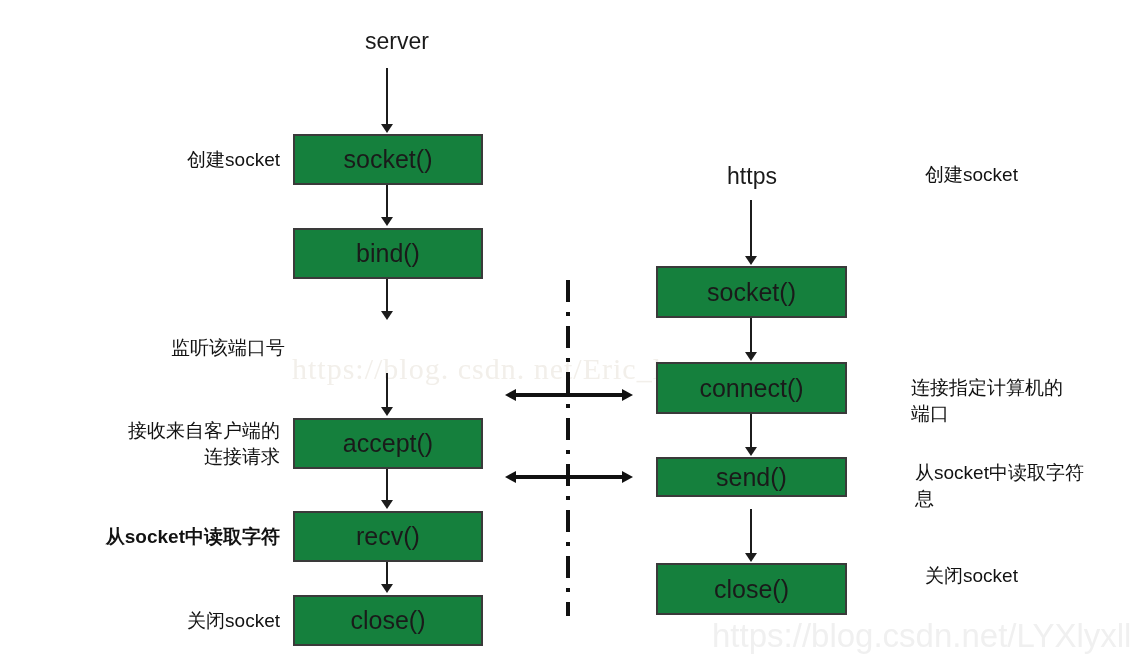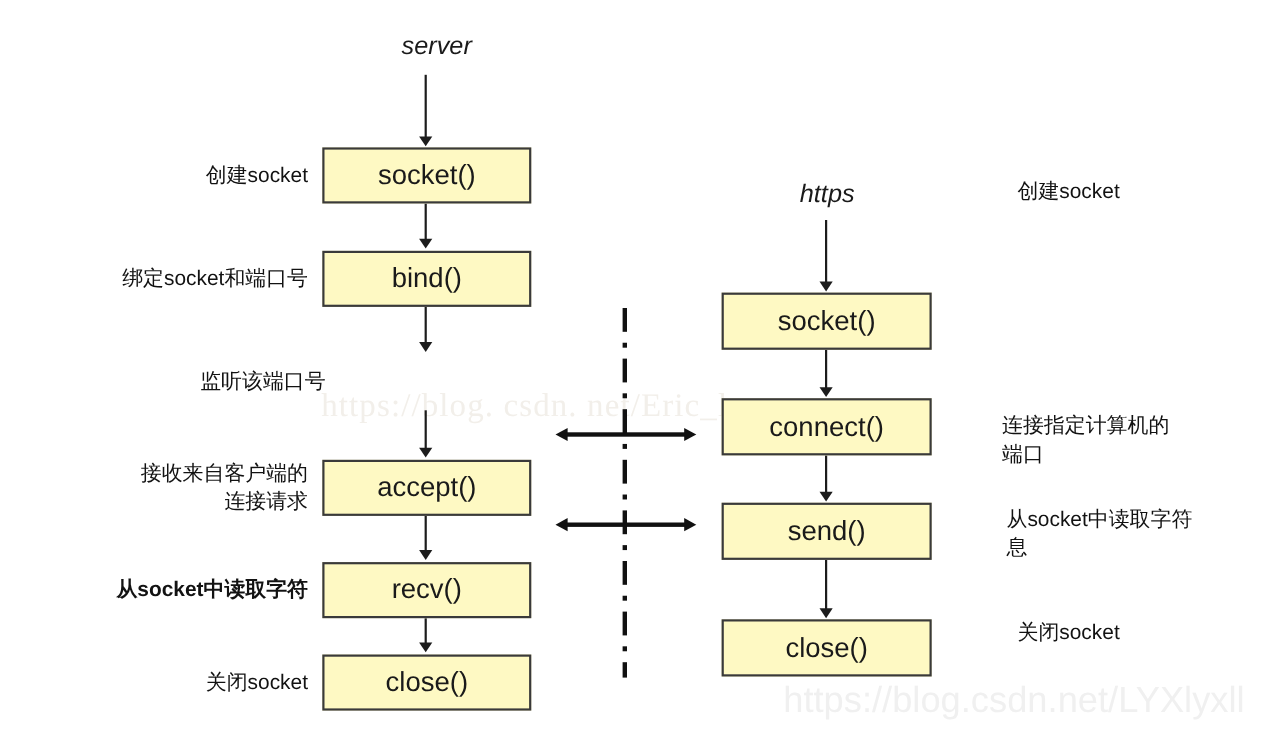--- a/index.html
+++ b/index.html
@@ -13,40 +13,39 @@
     height: 666px;
     background: #ffffff;
     overflow: hidden;
     font-family: "Liberation Sans", "DejaVu Sans", sans-serif;
   }
 
   
   .node {
     position: absolute;
     box-sizing: border-box;
-    background: #fef9c3;
+    background: #15803d;
     border: 2px solid #3a3a3a;
     display: flex;
     align-items: center;
     justify-content: center;
     color: #1a1a1a;
     font-size: 25px;
     letter-spacing: 0px;
     z-index: 4;
   }
 
   
   .endpoint {
     position: absolute;
     font-size: 23px;
     color: #1a1a1a;
     text-align: center;
     white-space: nowrap;
     z-index: 4;
-    font-style: italic;
   }
 
   
   .note {
     position: absolute;
     font-size: 19px;
     line-height: 26px;
     color: #121212;
     white-space: pre-line;
     z-index: 4;
@@ -163,22 +162,21 @@
   <div class="vline" style="left:386px; top:373px; height:36px;"></div>
   <div class="vhead" style="left:381px; top:407px;"></div>
 
   <div class="vline" style="left:386px; top:469px; height:33px;"></div>
   <div class="vhead" style="left:381px; top:500px;"></div>
 
   <div class="vline" style="left:386px; top:562px; height:24px;"></div>
   <div class="vhead" style="left:381px; top:584px;"></div>
 
   <div class="note right-align" style="left:20px; top:147px; width:260px;">创建socket</div>
-  <div class="note right-align" style="left:20px; top:241px; width:260px;">绑定socket和端口号</div>
-  <div class="note right-align" style="left:36px; top:335px; width:260px;">监听该端口号</div>
+  <div class="note right-align" style="left:25px; top:335px; width:260px;">监听该端口号</div>
   <div class="note right-align" style="left:20px; top:418px; width:260px;">接收来自客户端的
 连接请求</div>
   <div class="note right-align" style="left:20px; top:524px; width:260px;font-weight:bold;">从socket中读取字符</div>
   <div class="note right-align" style="left:20px; top:608px; width:260px;">关闭socket</div>
 
   <div class="separator" style="left:566px; top:280px; height:336px;"></div>
 
   <div class="biarrow" style="left:505px; top:389px; width:128px;">
     <span class="tip left"></span>
     <span class="shaft"></span>
@@ -195,21 +193,21 @@
 
   <div class="vline" style="left:750px; top:200px; height:58px;"></div>
   <div class="vhead" style="left:745px; top:256px;"></div>
 
   <div class="node" style="left:656px; top:266px; width:191px; height:52px;">
     <span>socket()</span>
   </div>
   <div class="node" style="left:656px; top:362px; width:191px; height:52px;">
     <span>connect()</span>
   </div>
-  <div class="node" style="left:656px; top:457px; width:191px; height:52px;">
+  <div class="node" style="left:656px; top:457px; width:191px; height:40px;">
     <span>send()</span>
   </div>
   <div class="node" style="left:656px; top:563px; width:191px; height:52px;">
     <span>close()</span>
   </div>
 
   <div class="vline" style="left:750px; top:318px; height:36px;"></div>
   <div class="vhead" style="left:745px; top:352px;"></div>
 
   <div class="vline" style="left:750px; top:414px; height:35px;"></div>

